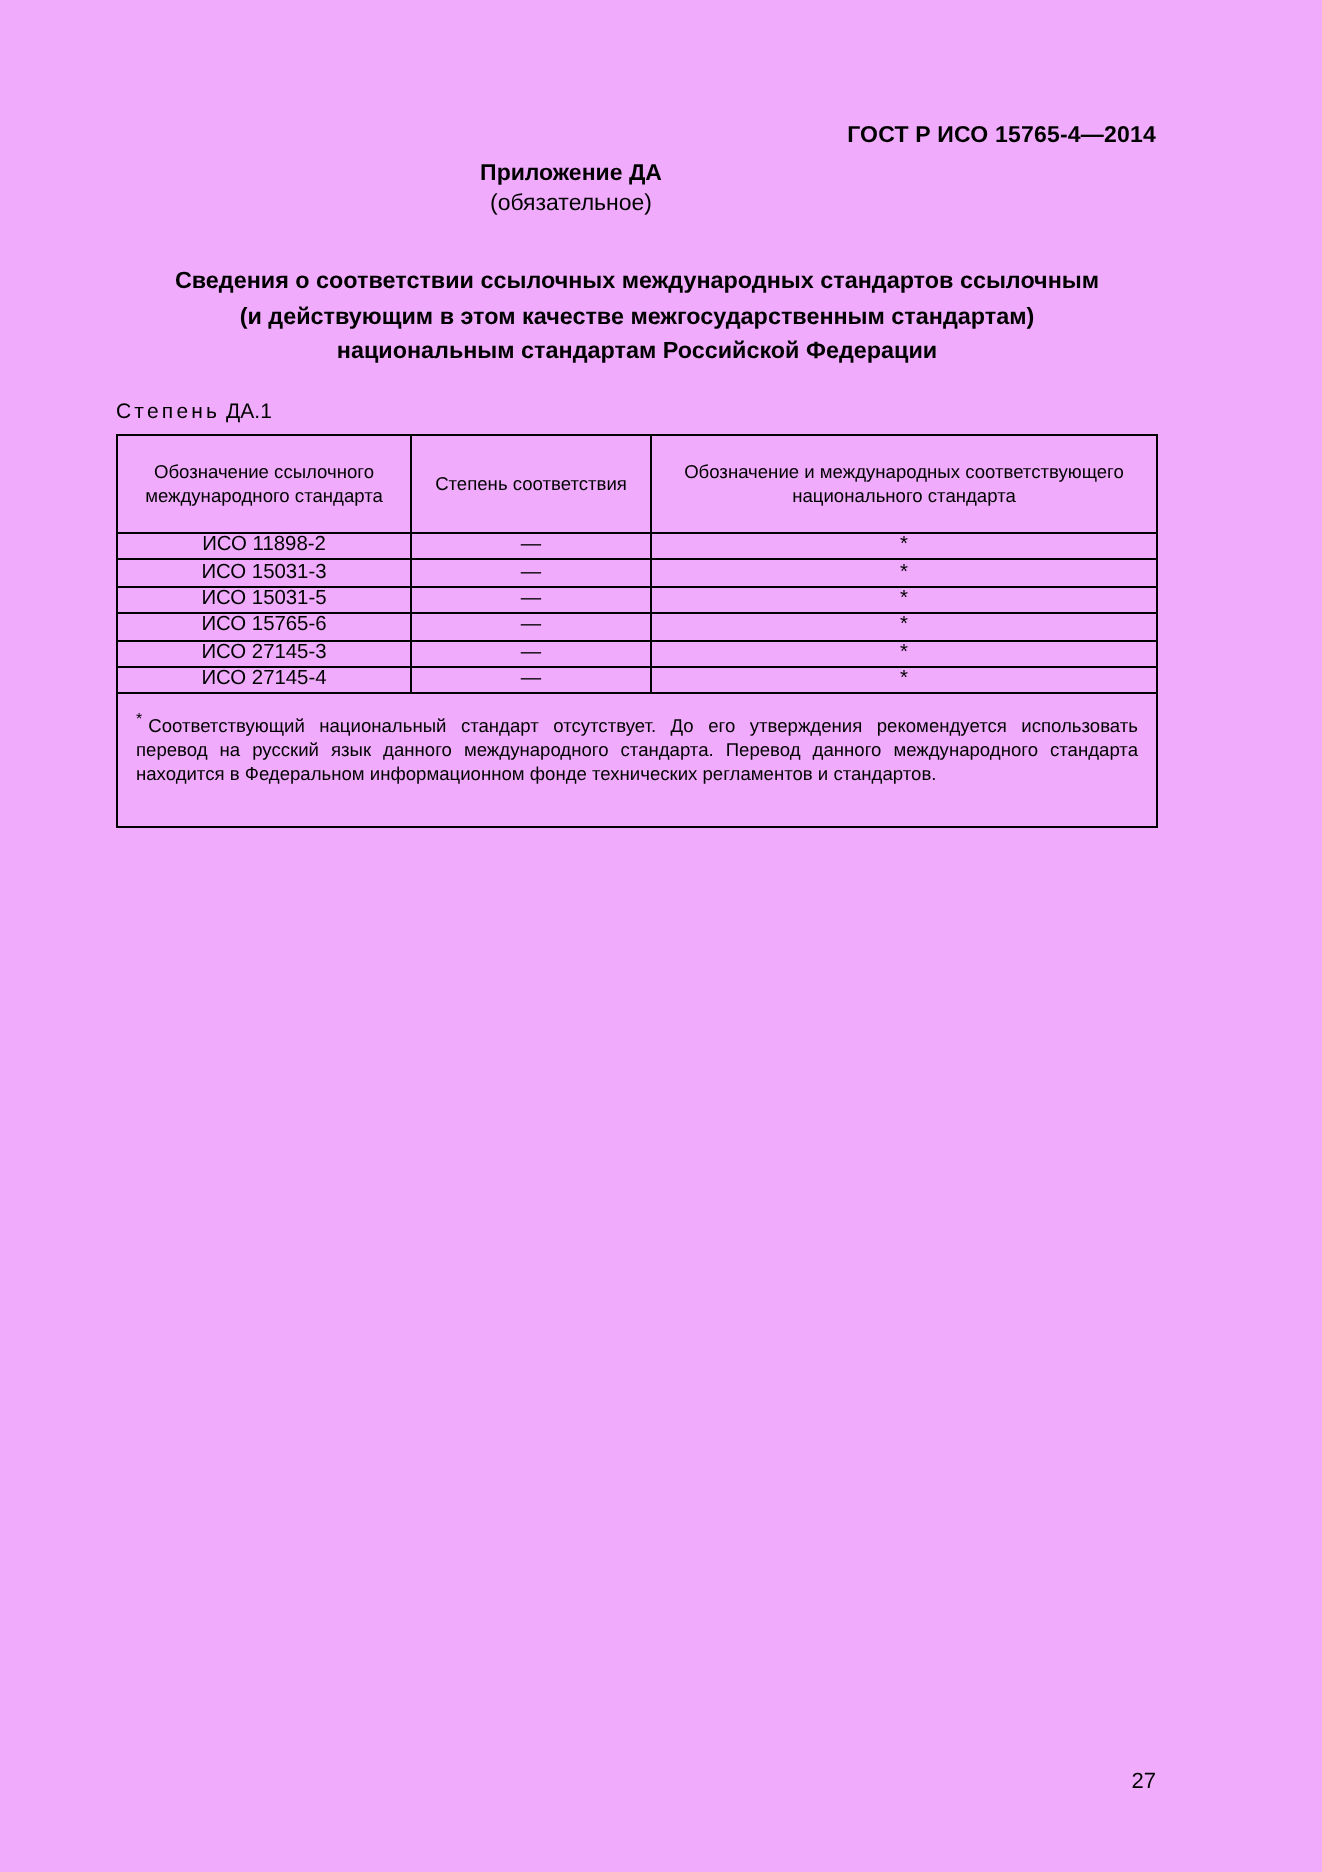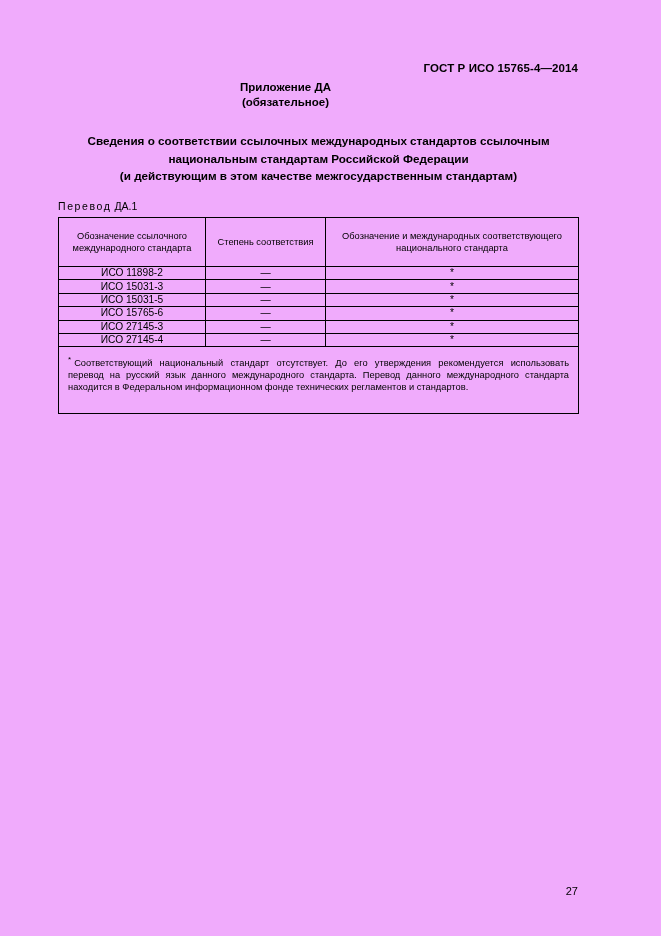--- a/index.html
+++ b/index.html
@@ -40,21 +40,21 @@
     width: 571px;
     text-align: center;
   }
   .annex-title {
     font-size: 11.5px;
     font-weight: bold;
     line-height: 15px;
   }
   .annex-sub {
     font-size: 11.5px;
-    font-weight: bold;
+    font-weight: normal;
     line-height: 15px;
   }
 
   
   .main-title {
     position: absolute;
     top: 132px;
     left: 28px;
     width: 581px;
     text-align: center;
@@ -144,25 +144,25 @@
 
   <div class="doc-header">ГОСТ Р ИСО 15765-4—2014</div>
 
   <div class="annex-block">
     <div class="annex-title">Приложение ДА</div>
     <div class="annex-sub">(обязательное)</div>
   </div>
 
   <div class="main-title">
     <div>Сведения о соответствии ссылочных международных стандартов ссылочным</div>
+    <div>(и действующим в этом качестве межгосударственным стандартам)</div>
     <div>национальным стандартам Российской Федерации</div>
-    <div>(и действующим в этом качестве межгосударственным стандартам)</div>
   </div>
 
-  <div class="table-caption"><span class="spaced">Перевод</span> <span>ДА.1</span></div>
+  <div class="table-caption"><span class="spaced">Степень</span> <span>ДА.1</span></div>
 
   <table class="da-table">
     <colgroup>
       <col class="col-a">
         <col class="col-b">
         <col class="col-c">
     </colgroup>
     <thead>
       <tr>
         <th class="col-a">Обозначение ссылочного международного стандарта</th>

